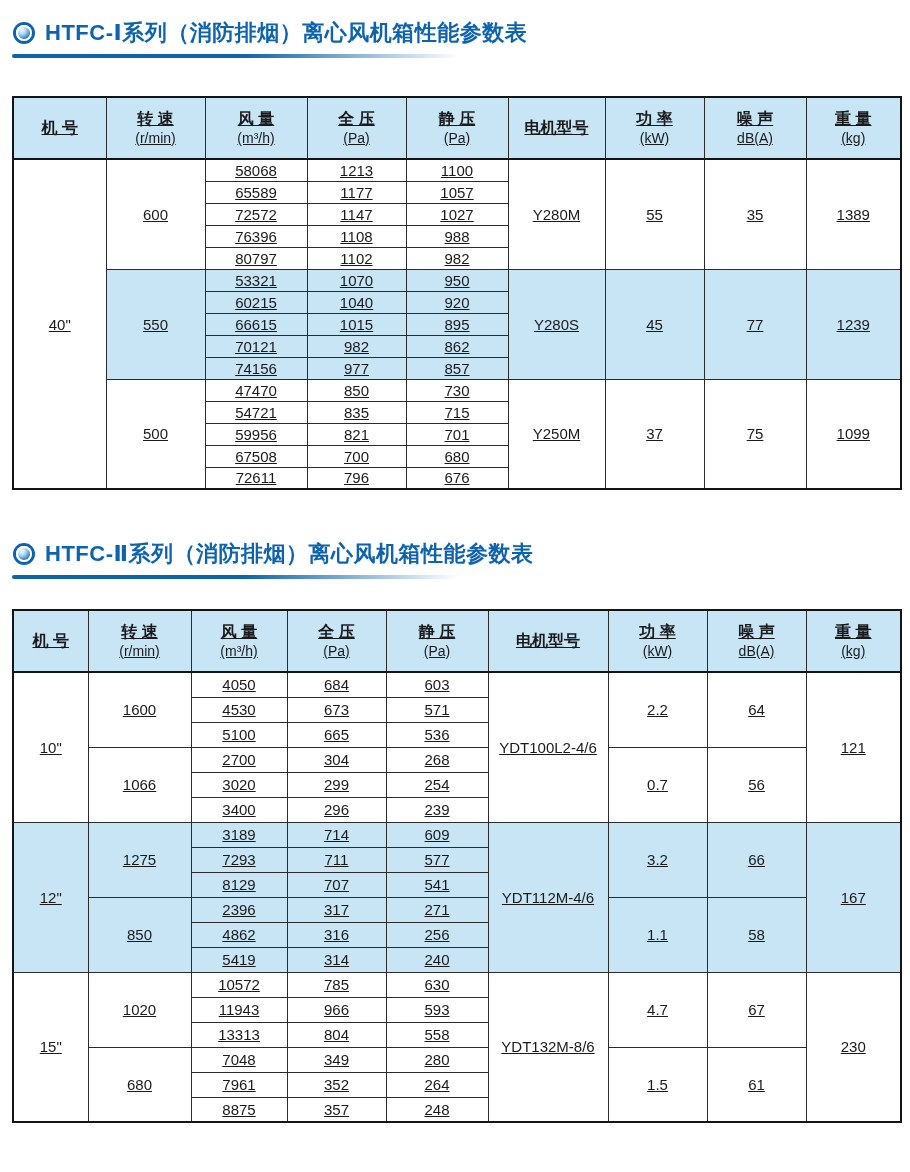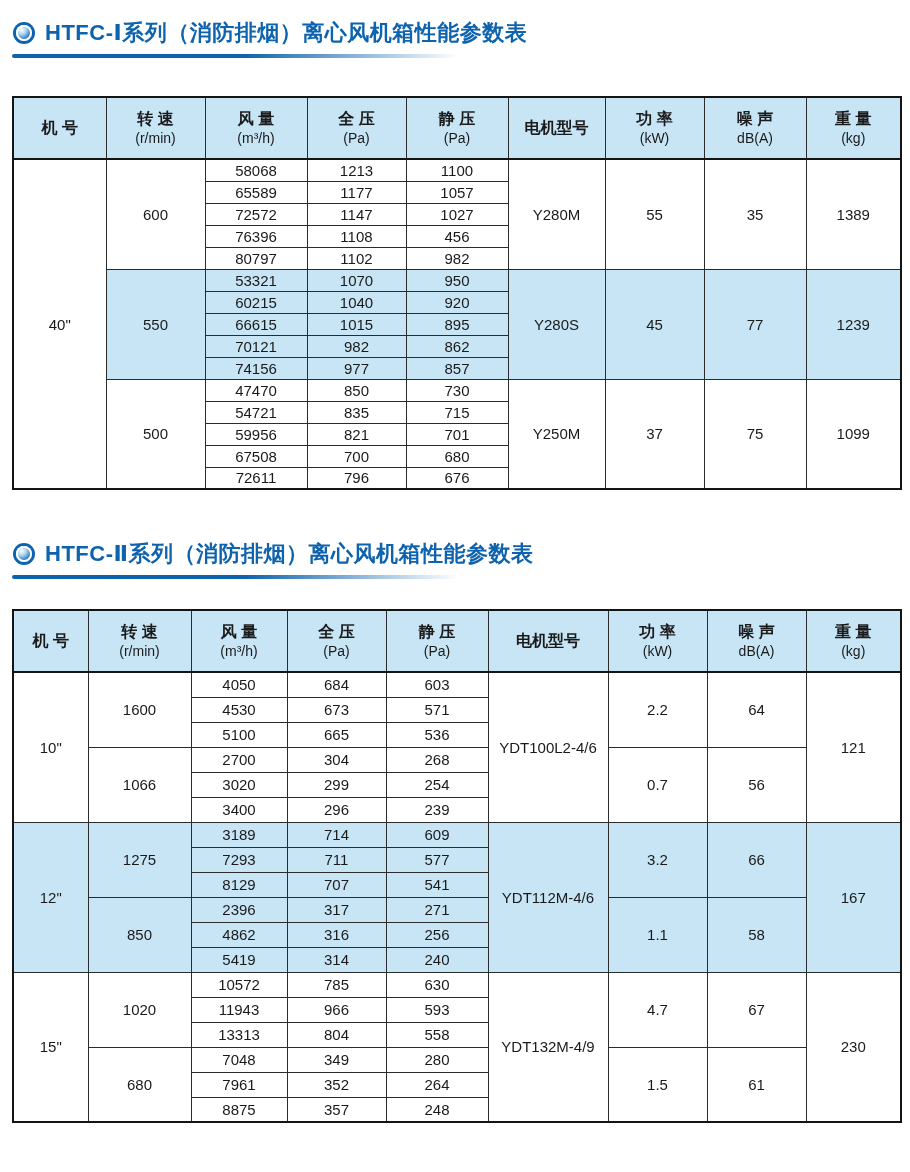--- a/index.html
+++ b/index.html
@@ -31,20 +31,21 @@
     letter-spacing:0.5px;white-space:nowrap;
   }
   .title-underline{
     height:4px;width:447px;margin-top:4px;border-radius:2px;
     background:linear-gradient(to right, var(--title-blue) 0%, var(--title-blue) 52%, rgba(255,255,255,0) 100%);
   }
   table.perf-table{
     border-collapse:collapse;table-layout:fixed;width:888px;
     border:2px solid var(--border-dark);
     margin-top:38px;
+    text-decoration:underline;
   }
   .section-2 table.perf-table{margin-top:30px;}
   .perf-table th{
     background:var(--header-bg);
     border:1px solid var(--border-inner);
     border-bottom:2px solid var(--border-dark);
     height:62px;padding:0;text-align:center;vertical-align:middle;
   }
   .h-main{font-size:16px;font-weight:bold;line-height:20px;}
   .h-unit{font-size:14px;font-weight:normal;line-height:17px;margin-top:1px;}
@@ -136,21 +137,21 @@
             <td>1057</td>
           </tr>
           <tr>
             <td>72572</td>
             <td>1147</td>
             <td>1027</td>
           </tr>
           <tr>
             <td>76396</td>
             <td>1108</td>
-            <td>456</td>
+            <td>988</td>
           </tr>
           <tr>
             <td>80797</td>
             <td>1102</td>
             <td>982</td>
           </tr>
           <tr>
             <td rowspan="5" class="hl">550</td>
             <td class="hl">53321</td>
             <td class="hl">1070</td>
@@ -348,21 +349,21 @@
             <td class="hl">5419</td>
             <td class="hl">314</td>
             <td class="hl">240</td>
           </tr>
           <tr>
             <td rowspan="6">15"</td>
             <td rowspan="3">1020</td>
             <td>10572</td>
             <td>785</td>
             <td>630</td>
-            <td rowspan="6">YDT132M-4/9</td>
+            <td rowspan="6">YDT132M-8/6</td>
             <td rowspan="3">4.7</td>
             <td rowspan="3">67</td>
             <td rowspan="6">230</td>
           </tr>
           <tr>
             <td>11943</td>
             <td>966</td>
             <td>593</td>
           </tr>
           <tr>

